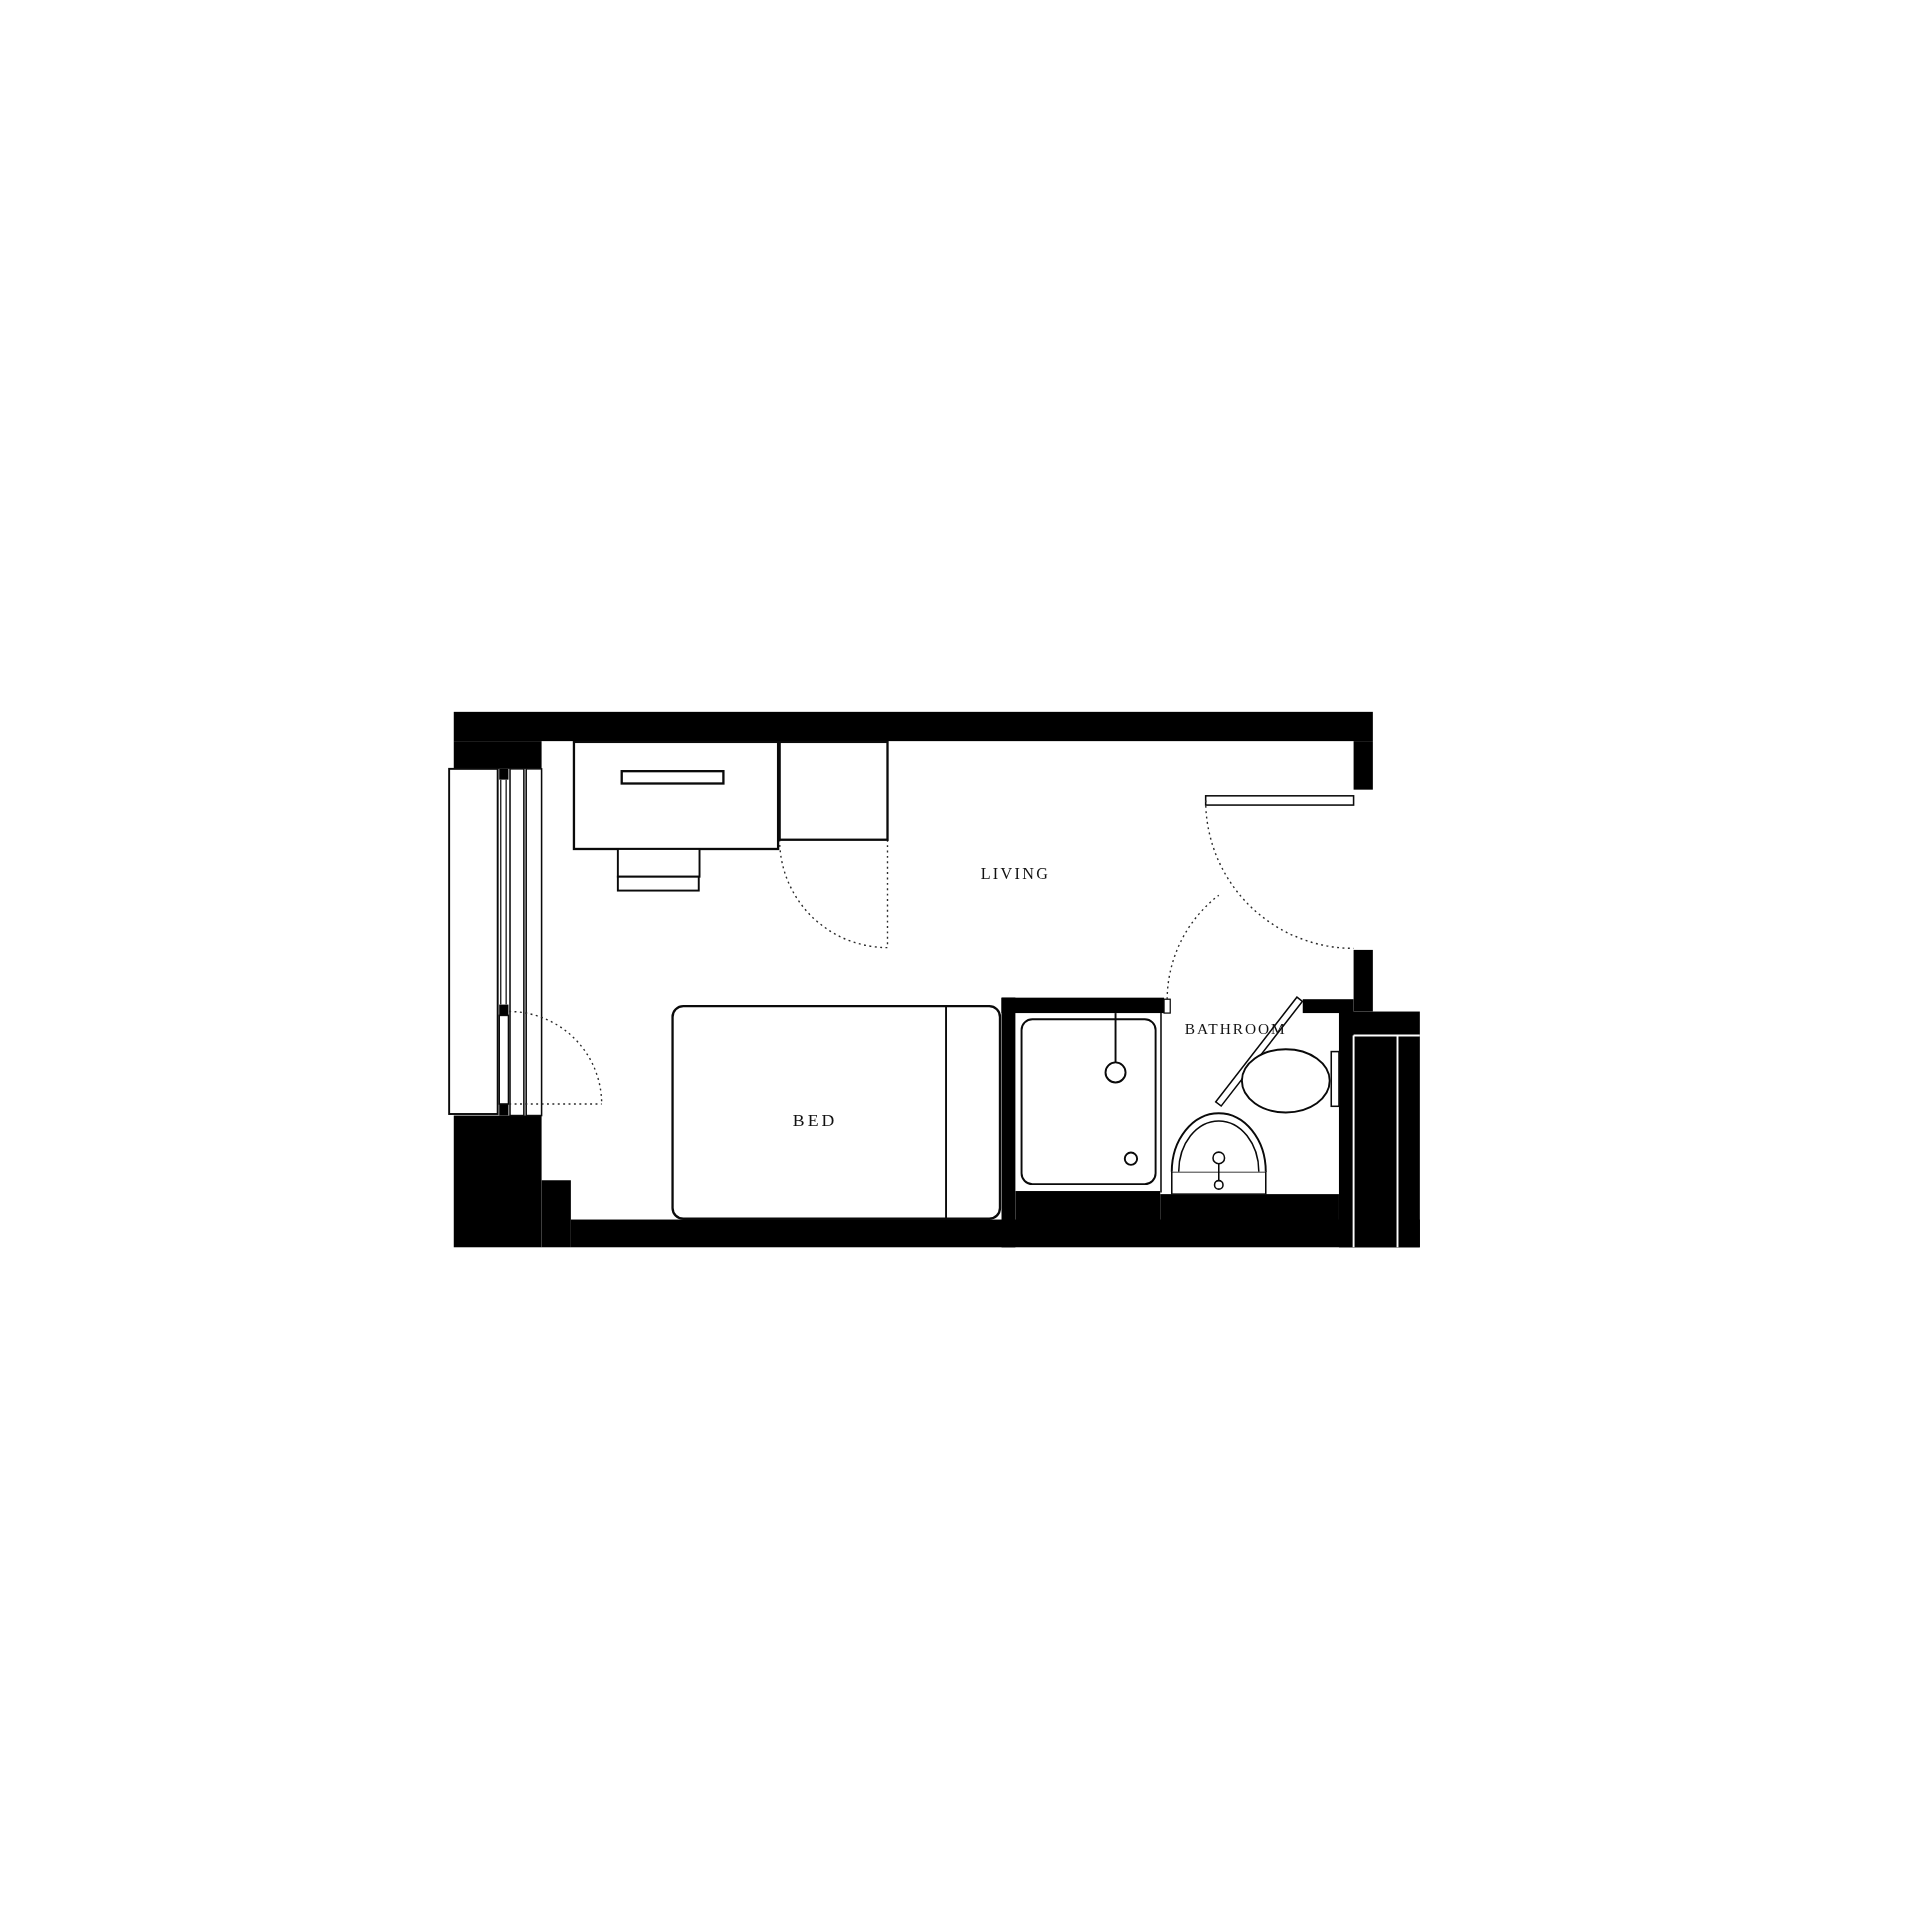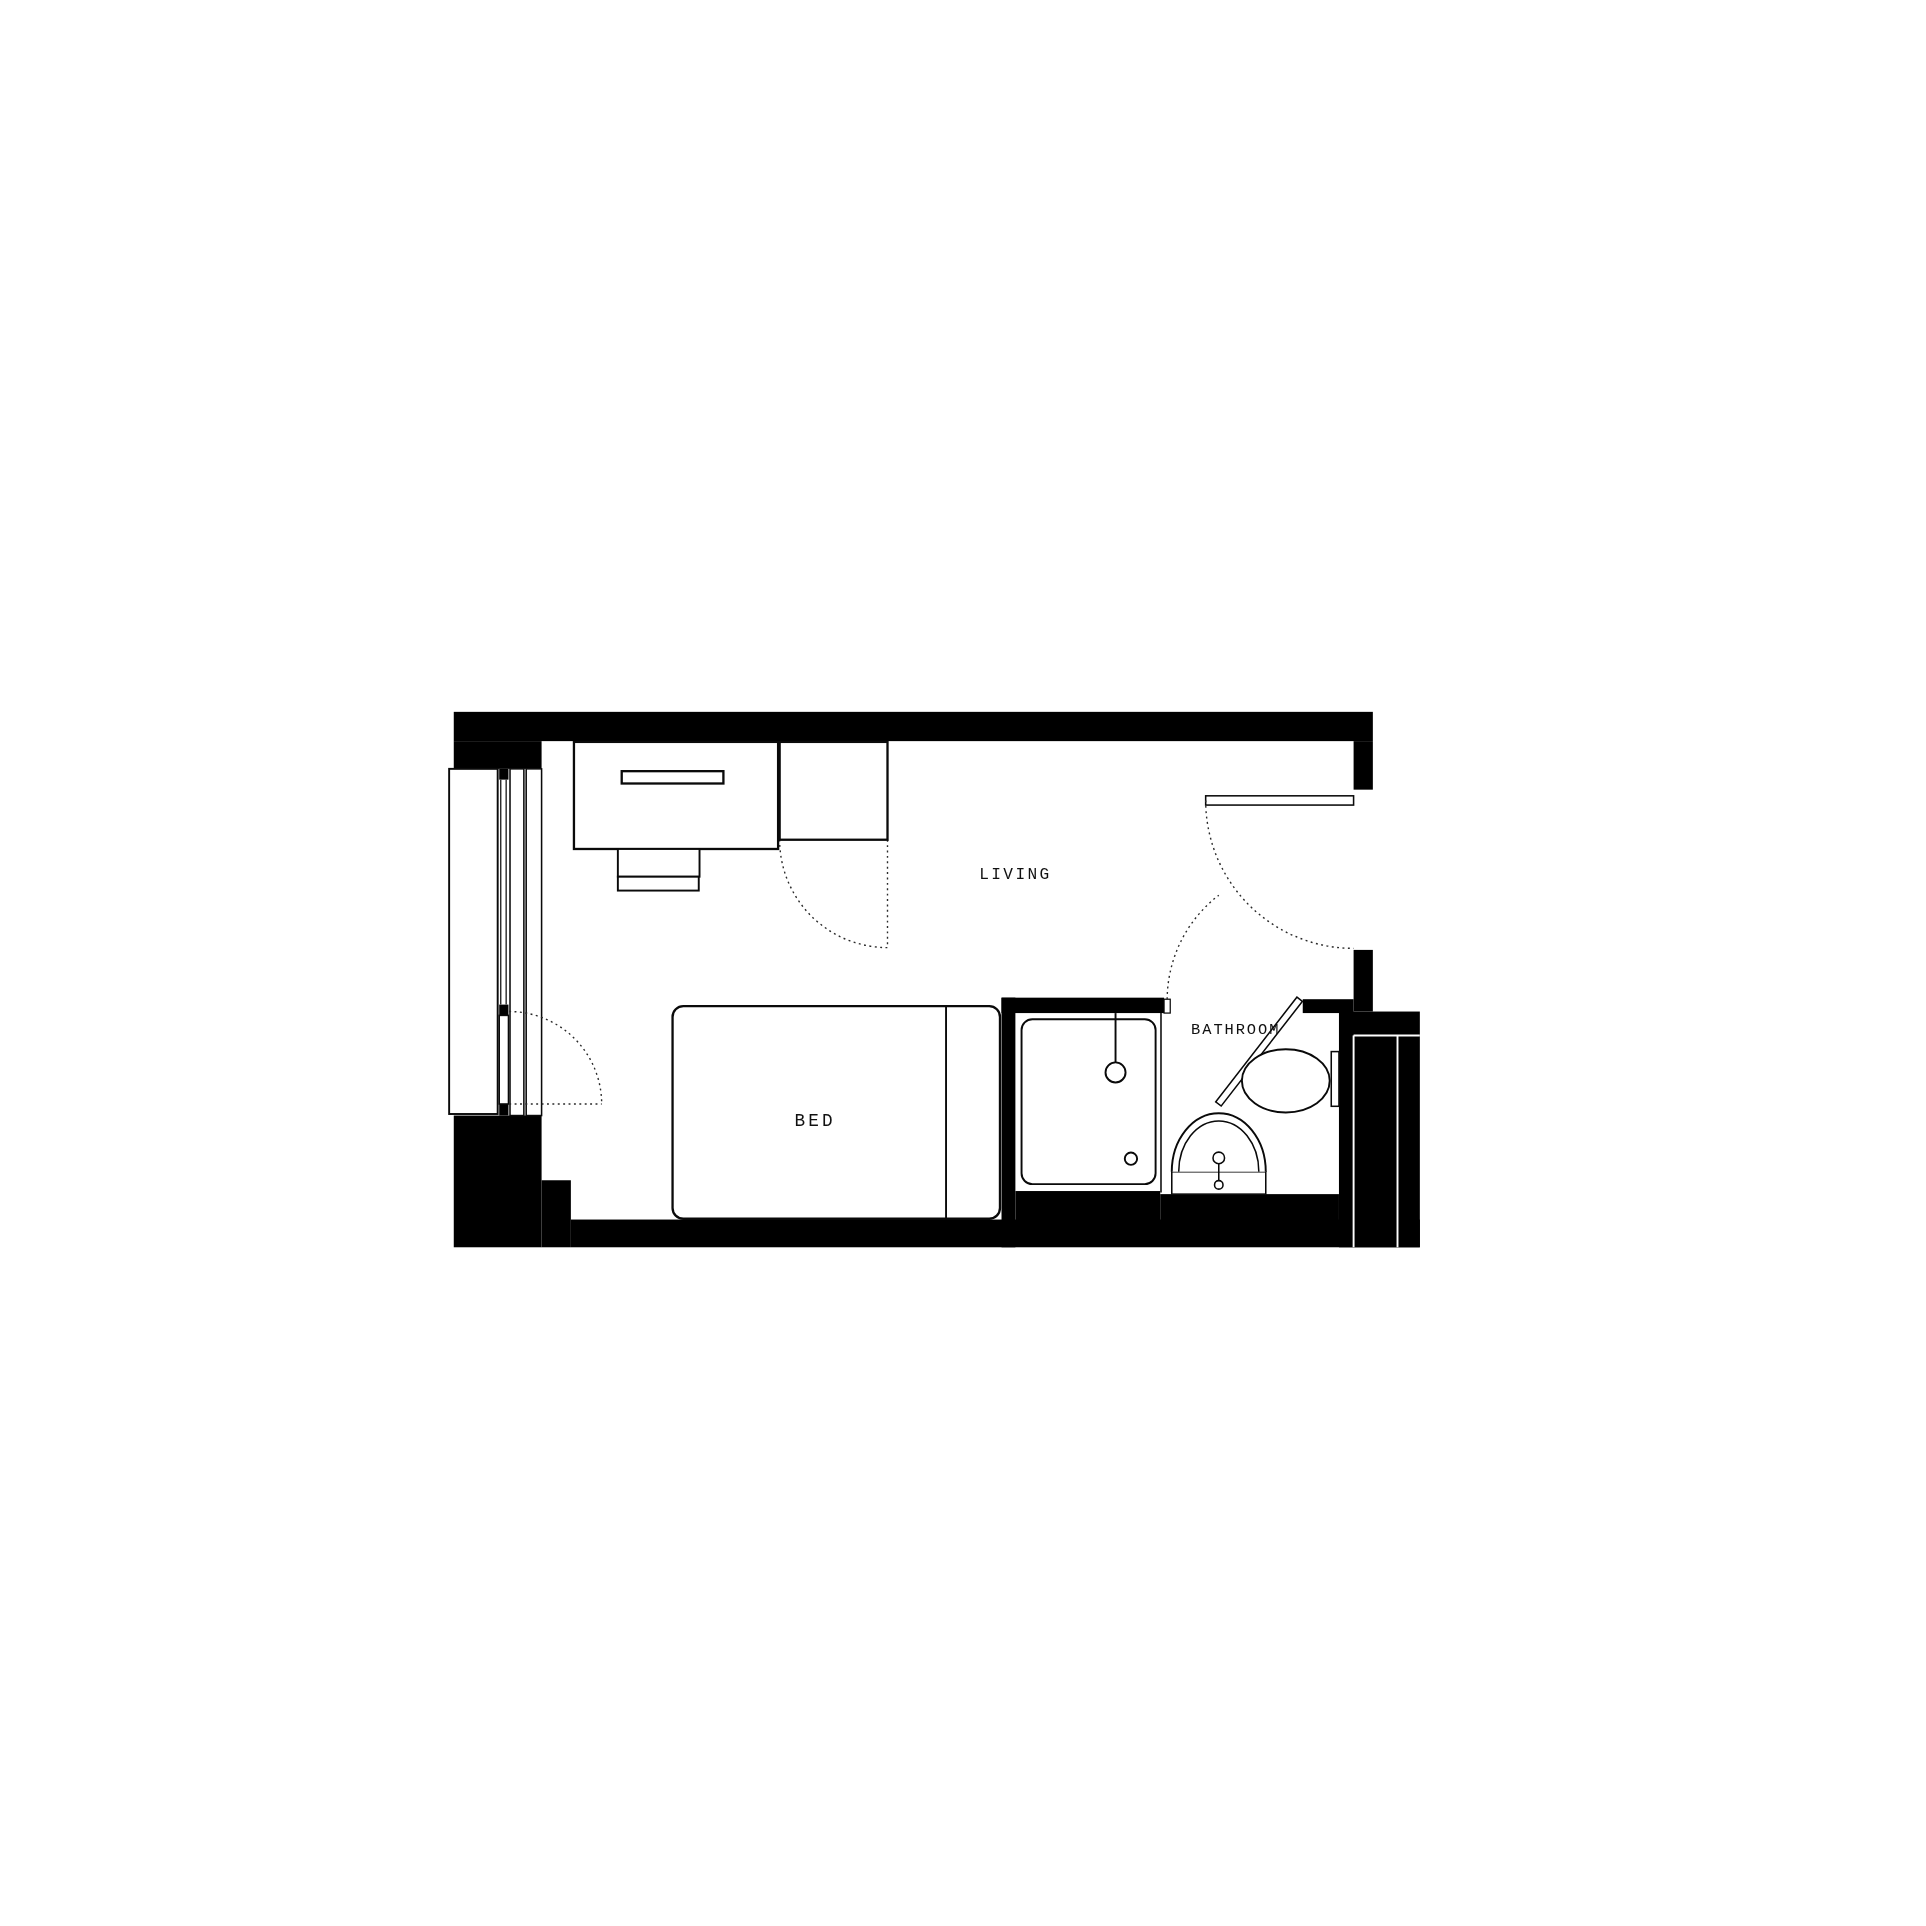--- a/index.html
+++ b/index.html
@@ -1,17 +1,17 @@
 <!DOCTYPE html>
 <html style="--page-bg: #ffffff; --wall: #000000; --line: #0a0a0a; --dash: #2a2a2a;font-size:12.3px"><head>
 <meta charset="utf-8">
 <style>
   html,body{margin:0;padding:0;background:#fff;}
   .stage{position:relative;width:1606px;height:1926px;background:var(--page-bg,#fff);
-         font-family:Liberation Mono, monospace;}
+         font-family:Liberation Serif, serif;}
   svg{position:absolute;inset:0;}
   .wall{fill:var(--wall,#000);stroke:none;}
   .furn{fill:#fff;stroke:var(--line,#0a0a0a);}
   .ln{fill:none;stroke:var(--line,#0a0a0a);}
   .dash{fill:none;stroke:var(--dash,#2a2a2a);stroke-width:1.8;stroke-dasharray:2.5 4.5;}
   .wgap{stroke:#fff;}
   .lbl{fill:#111;font-weight:500;}
 </style>
 </head>
 <body>

